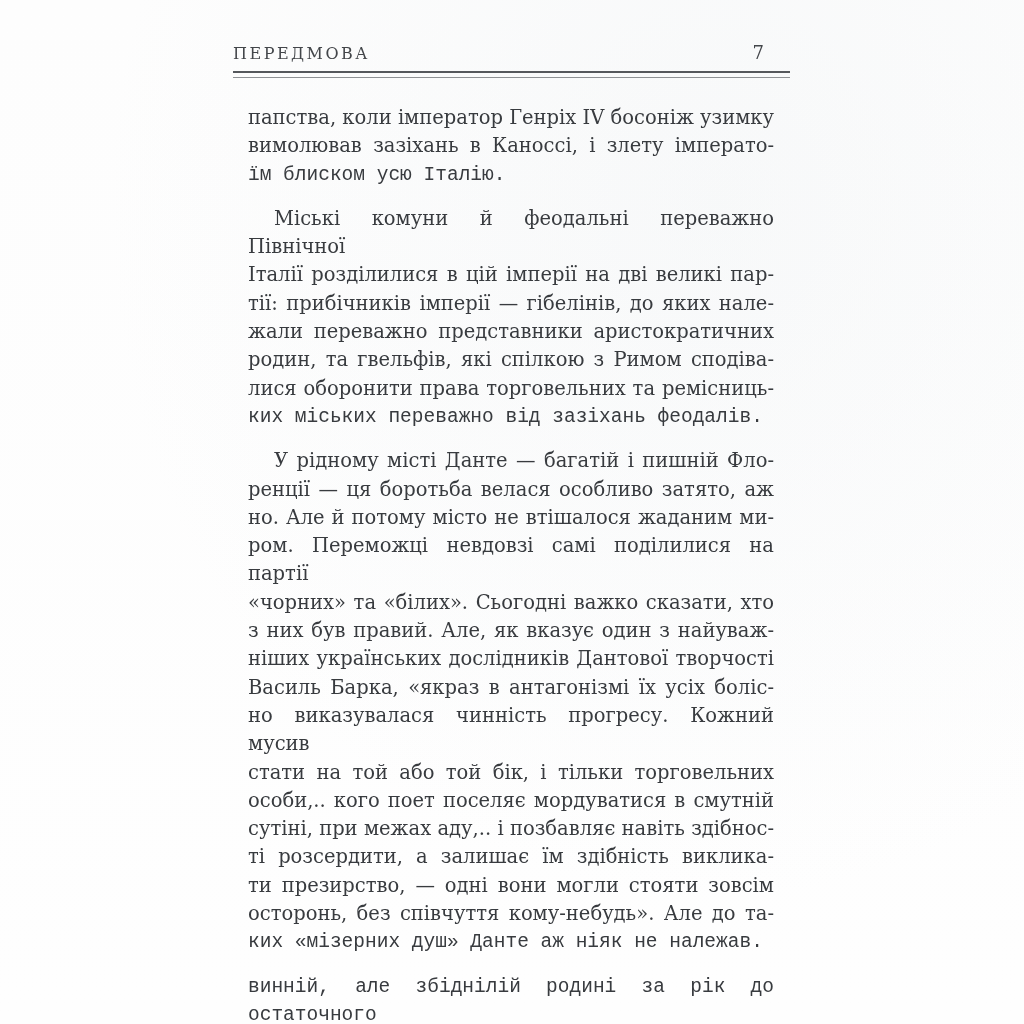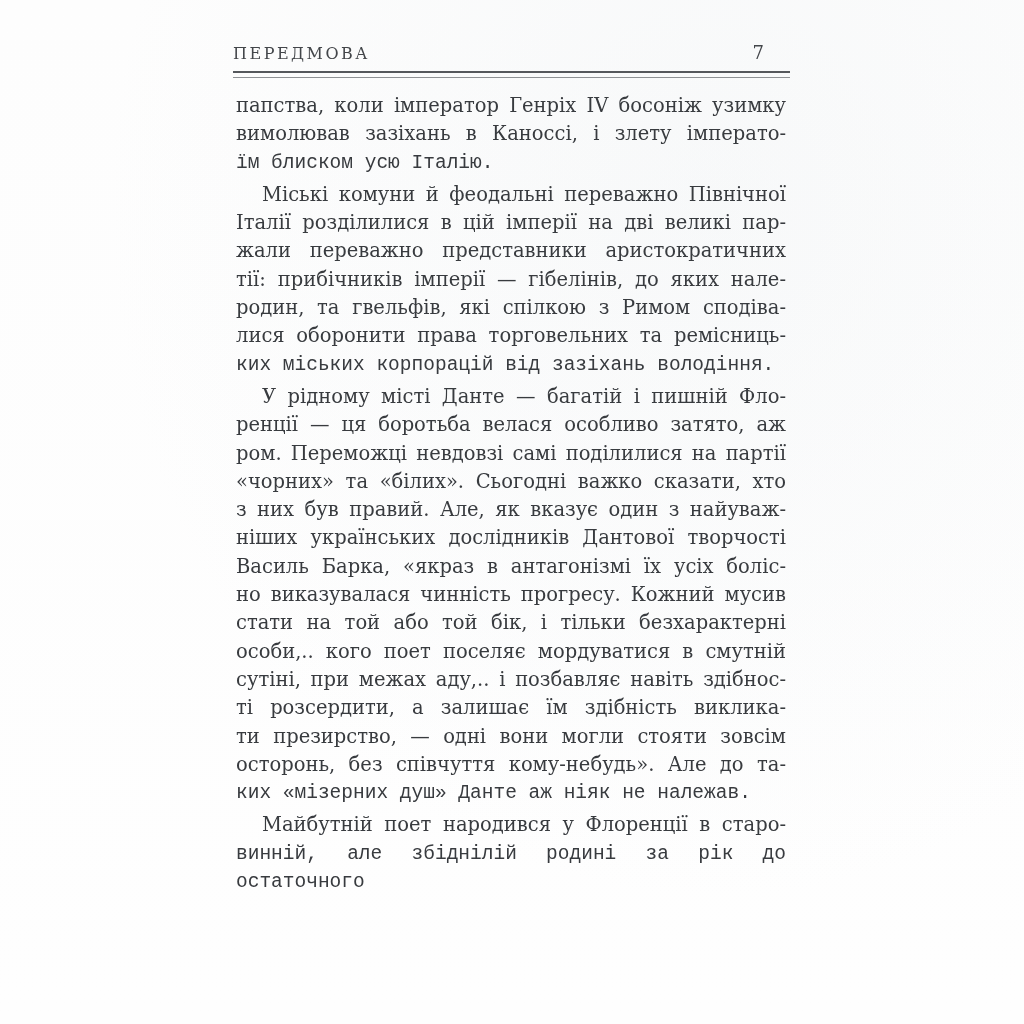--- a/index.html
+++ b/index.html
@@ -49,21 +49,21 @@
   }
   .page-text {
     position: absolute;
     left: 232px;
     top: 88px;
     width: 558px;
     font-size: 19.5px;
     line-height: 28.3px;
     color: var(--ink, #383b3f);
   }
-  .paragraph { margin: 4px; }
+  .paragraph { margin: 16px; }
   .line {
     text-align: justify;
     text-align-last: justify;
     min-height: 28.3px;
   }
   .line.line-last {
     text-align-last: left;
     font-family: Liberation Mono, monospace;
   }
   .line.indent {
@@ -85,42 +85,42 @@
 
   <div class="page-text">
       <div class="paragraph">
         <div class="line"><span>папства, коли імператор Генріх IV босоніж узимку</span></div>
         <div class="line"><span>вимолював зазіхань в Каноссі, і злету імперато-</span></div>
         <div class="line line-last"><span>їм блиском усю Італію.</span></div>
       </div>
       <div class="paragraph">
         <div class="line indent"><span>Міські комуни й феодальні переважно Північної</span></div>
         <div class="line"><span>Італії розділилися в цій імперії на дві великі пар-</span></div>
+        <div class="line"><span>тії: прибічників імперії — гібелінів, до яких нале-</span></div>
         <div class="line"><span>жали переважно представники аристократичних</span></div>
-        <div class="line"><span>тії: прибічників імперії — гібелінів, до яких нале-</span></div>
         <div class="line"><span>родин, та гвельфів, які спілкою з Римом сподіва-</span></div>
         <div class="line"><span>лися оборонити права торговельних та ремісниць-</span></div>
-        <div class="line line-last"><span>ких міських корпорацій від зазіхань володіння.</span></div>
+        <div class="line line-last"><span>ких міських переважно від зазіхань феодалів.</span></div>
       </div>
       <div class="paragraph">
         <div class="line indent"><span>У рідному місті Данте — багатій і пишній Фло-</span></div>
         <div class="line"><span>ренції — ця боротьба велася особливо затято, аж</span></div>
+        <div class="line"><span>но. Але й потому місто не втішалося жаданим ми-</span></div>
         <div class="line"><span>ром. Переможці невдовзі самі поділилися на партії</span></div>
         <div class="line"><span>«чорних» та «білих». Сьогодні важко сказати, хто</span></div>
         <div class="line"><span>з них був правий. Але, як вказує один з найуваж-</span></div>
         <div class="line"><span>ніших українських дослідників Дантової творчості</span></div>
         <div class="line"><span>Василь Барка, </span><span class="it">«якраз в антагонізмі їх усіх боліс-</span></div>
         <div class="line"><span class="it">но виказувалася чинність прогресу. Кожний мусив</span></div>
-        <div class="line"><span class="it">стати на той або той бік, і тільки безхарактерні</span></div>
+        <div class="line"><span class="it">стати на той або той бік, і тільки торговельних</span></div>
         <div class="line"><span class="it">особи,.. кого поет поселяє мордуватися в смутній</span></div>
         <div class="line"><span class="it">сутіні, при межах аду,.. і позбавляє навіть здібнос-</span></div>
         <div class="line"><span class="it">ті розсердити, а залишає їм здібність виклика-</span></div>
         <div class="line"><span class="it">ти презирство, — одні вони могли стояти зовсім</span></div>
         <div class="line"><span class="it">осторонь, без співчуття кому-небудь»</span><span>. Але до та-</span></div>
         <div class="line line-last"><span>ких «мізерних душ» Данте аж ніяк не належав.</span></div>
       </div>
       <div class="paragraph">
-        <div class="line indent"><span>Майбутній поет народився у Флоренції в старо-</span></div>
         <div class="line line-last"><span>винній, але збіднілій родині за рік до остаточного</span></div>
       </div>
     </div>
 
 </div>
 
 </body></html>

